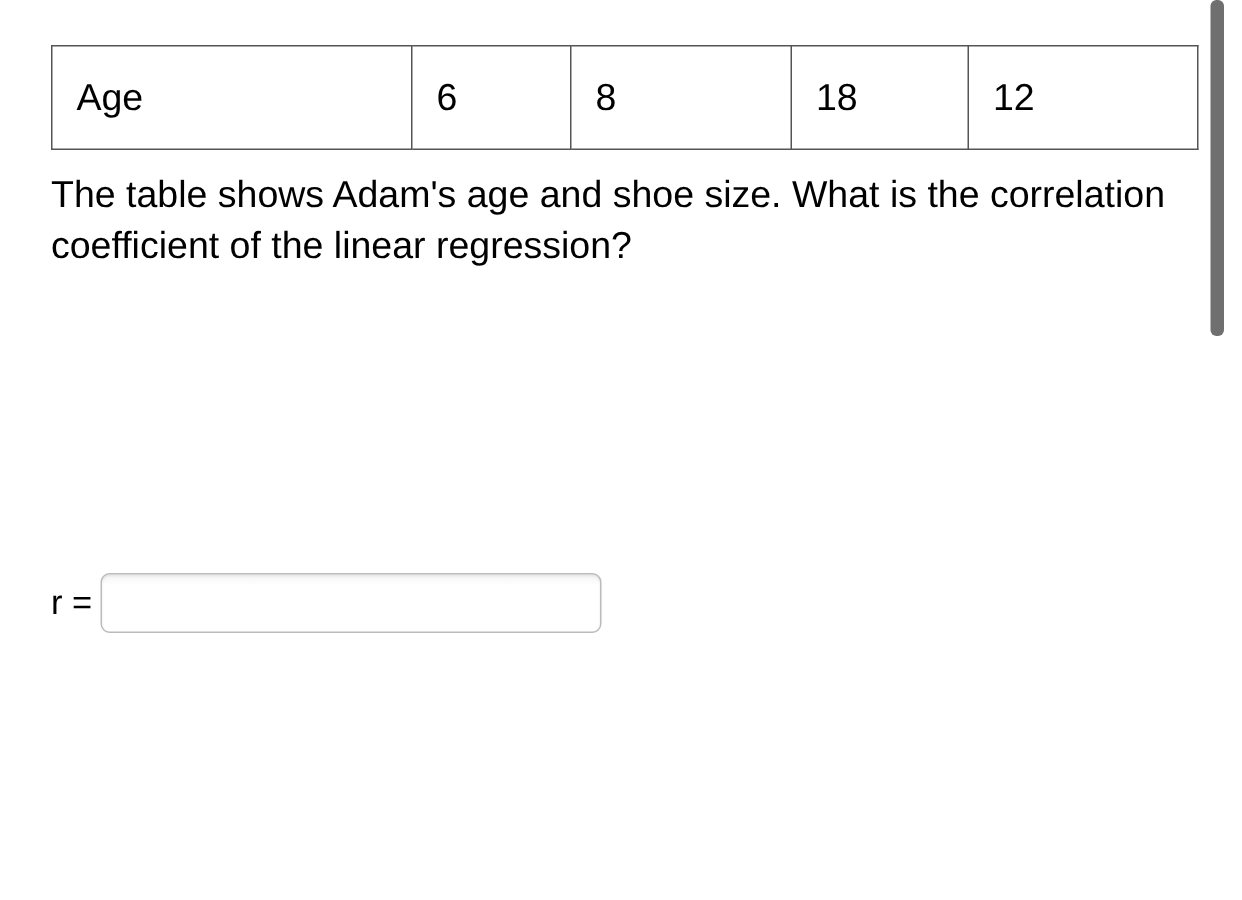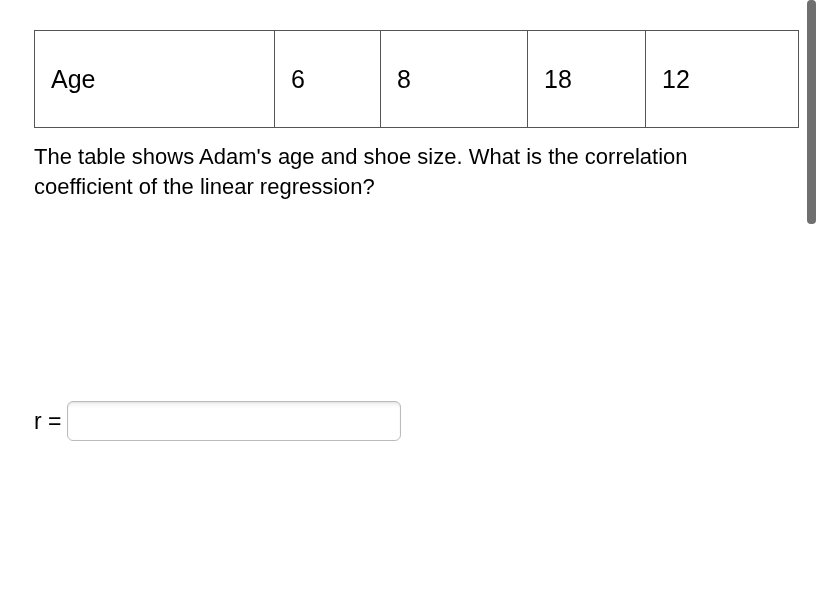--- a/index.html
+++ b/index.html
@@ -30,30 +30,30 @@
     table.data-table {
       border-collapse: collapse;
       width: 764px;
       table-layout: fixed;
     }
     table.data-table td {
       border: 1px solid #555;
       font-size: 25px;
       color: #000;
       padding: 0 16px;
-      height: 97px;
+      height: 69px;
       vertical-align: middle;
     }
     .col-label { width: 240px; }
     .col-v1 { width: 106px; }
     .col-v2 { width: 147px; }
     .col-v3 { width: 118px; }
     .col-v4 { width: 153px; }
     .question-text {
-      font-size: 22px;
+      font-size: 25px;
       color: #000;
       margin-top: 14px;
       line-height: 1.35;
       max-width: 750px;
     }
     .answer-row {
       margin-top: 200px;
       display: flex;
       align-items: center;
       gap: 6px;

